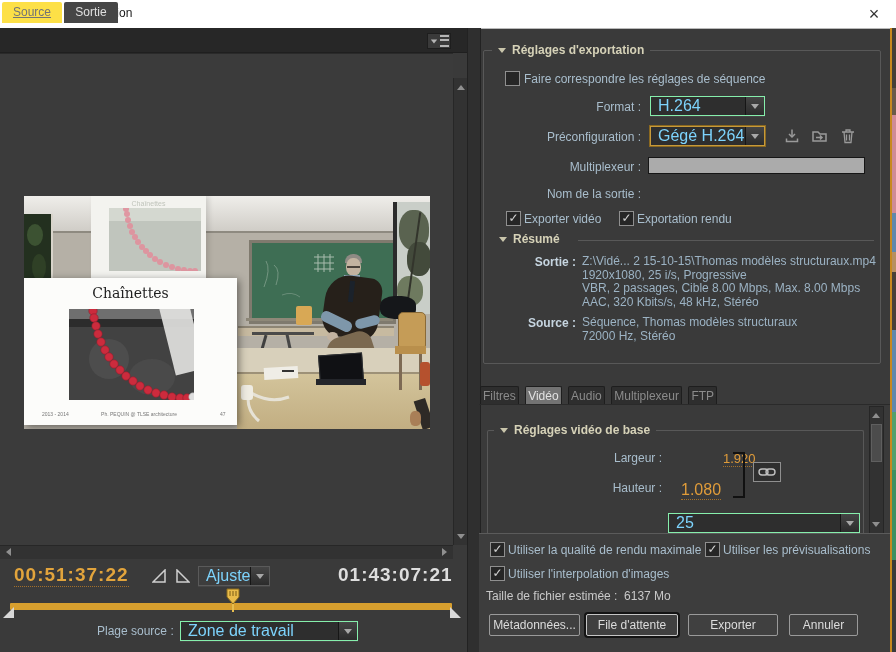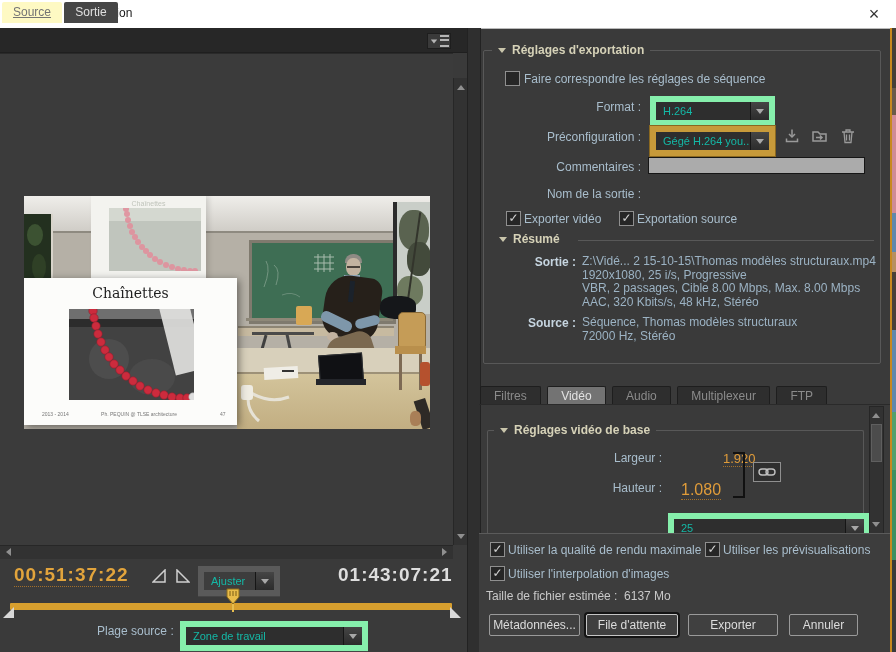--- a/index.html
+++ b/index.html
@@ -9,45 +9,45 @@
   .lbl{color:#a9becd;font-size:12px;white-space:nowrap;}
   .rlbl{color:#a9becd;font-size:12px;white-space:nowrap;text-align:right;}
   .orange{color:#e09c3a;border-bottom:1px dotted #a4702a;}
   
   .titlebar{left:0;top:0;width:896px;height:28px;background:#ffffff;border-bottom:1px solid #b9b9b9;}
   .title-text{left:10px;top:6px;font-size:12px;color:#1a1a1a;}
   .close-x{left:862px;top:2px;width:24px;height:24px;color:#333;font-size:18px;line-height:24px;text-align:center;cursor:pointer;}
   
   .tabbar{left:0;top:28px;width:468px;height:24px;background:#272727;border-bottom:1px solid #1f1f1f;}
   .ptab{top:2px;height:21px;line-height:21px;font-size:12px;text-align:center;border-radius:2px 2px 0 0;}
-  .ptab.inactive{background:#fef9c3;color:#747474;text-decoration:underline;}
+  .ptab.inactive{background:#fde047;color:#747474;text-decoration:underline;}
   .ptab.active{background:#464646;color:#e0e0e0;}
   .panel-menu{left:427px;top:33px;width:22px;height:14px;background:#3a3a3a;border:1px solid #1e1e1e;display:flex;align-items:center;justify-content:center;gap:2px;}
   .pm-lines{width:9px;height:8px;border-top:2px solid #b5b5b5;border-bottom:2px solid #b5b5b5;background:linear-gradient(#3a3a3a 2px,#b5b5b5 2px,#b5b5b5 4px,#3a3a3a 4px);}
   
-  .dd{height:18px;background:#2e2e2e;border:6px solid #86efac;display:flex;align-items:center;color:#14b8a6;font-size:11px;box-shadow:0 1px 0 rgba(255,255,255,0.06);}
+  .dd{height:18px;background:#2e2e2e;border:1px solid #86efac;display:flex;align-items:center;color:#7dd3fc;font-size:16px;box-shadow:0 1px 0 rgba(255,255,255,0.06);}
   .dd-text{flex:1;padding:0 7px;white-space:nowrap;overflow:hidden;}
   .dd-btn{width:18px;align-self:stretch;border-left:1px solid #161616;display:flex;align-items:center;justify-content:center;background:linear-gradient(#454545,#2c2c2c);}
   .tri-down{width:0;height:0;border-left:4px solid transparent;border-right:4px solid transparent;border-top:5px solid #a8a8a8;}
   .tri-up{width:0;height:0;border-left:4px solid transparent;border-right:4px solid transparent;border-bottom:5px solid #8f8f8f;}
   .tri-left{width:0;height:0;border-top:4px solid transparent;border-bottom:4px solid transparent;border-right:5px solid #8f8f8f;}
   .tri-right{width:0;height:0;border-top:4px solid transparent;border-bottom:4px solid transparent;border-left:5px solid #8f8f8f;}
   
   .cb{width:13px;height:13px;background:#262626;border:1px solid #8f8f8f;color:#d2d2d2;font-size:12px;line-height:12px;text-align:center;}
   
   .viewport{left:0;top:53px;width:453px;height:492px;background:#3b3b3b;border-top:1px solid #2a2a2a;}
   .scrollV{left:453px;top:78px;width:14px;height:467px;background:#323232;border-left:1px solid #272727;}
   .scrollH{left:0;top:545px;width:453px;height:13px;background:#323232;border-top:1px solid #272727;}
   .sbtn{display:flex;align-items:center;justify-content:center;width:12px;height:12px;}
   
   .gbox{border:1px solid #585858;border-radius:2px;}
   .ghead{display:flex;align-items:center;gap:6px;background:#3a3a3a;padding:0 6px;color:#d6d2b8;font-weight:bold;font-size:12px;white-space:nowrap;}
   .gtri{width:0;height:0;border-left:4px solid transparent;border-right:4px solid transparent;border-top:5px solid #c9c5ab;}
   
-  .rtab{height:18px;line-height:18px;font-size:12px;padding:0 13px;background:#2e2e2e;border:1px solid #1e1e1e;border-bottom:none;color:#8b8b8b;display:inline-block;margin-right:2px;border-radius:2px 2px 0 0;}
+  .rtab{height:18px;line-height:18px;font-size:12px;padding:0 2px;background:#2e2e2e;border:1px solid #1e1e1e;border-bottom:none;color:#8b8b8b;display:inline-block;margin-right:2px;border-radius:2px 2px 0 0;}
   .rtab.active{background:#737373;color:#e2e2e2;}
   
   .btn{background:#404040;border:1px solid #9a9a9a;border-radius:2px;color:#dcdcdc;font-size:12px;text-align:center;line-height:20px;height:20px;}
   .btn-focus{box-shadow:0 0 0 2px #141414;border-color:#c6c6c6;}
   .iconbtn{width:20px;height:16px;display:flex;align-items:center;justify-content:center;}
   
   .tc{font-size:19px;font-weight:bold;letter-spacing:1px;white-space:nowrap;}
   .tc-in{color:#e2a43c;border-bottom:1px dotted #a4702a;}
   .tc-out{color:#dedede;}
   
@@ -322,29 +322,29 @@
   <div class="abs iconbtn" style="left:838px;top:128px;">
     <svg width="14" height="16">
         <g stroke="#9a9a9a" stroke-width="1.3" fill="none">
           <path d="M1 4h12M5 4V2h4v2"></path>
           <path d="M3 4l1 10.5h6L11 4"></path>
           <path d="M5.5 6.5v6M8.5 6.5v6"></path>
         </g>
       </svg>
   </div>
 
-  <div class="abs rlbl" style="left:479px;top:160px;width:162px;">Commentaires :</div>
+  <div class="abs rlbl" style="left:479px;top:160px;width:162px;">Multiplexeur :</div>
   <div class="abs" style="left:648px;top:157px;width:215px;height:15px;background:#ababab;border:1px solid #161616;"></div>
 
   <div class="abs rlbl" style="left:479px;top:187px;width:162px;">Nom de la sortie :</div>
 
   <div class="abs cb" style="left:506px;top:211px;">✓</div>
   <div class="abs lbl" style="left:524px;top:212px;">Exporter vidéo</div>
   <div class="abs cb" style="left:619px;top:211px;">✓</div>
-  <div class="abs lbl" style="left:637px;top:212px;">Exportation source</div>
+  <div class="abs lbl" style="left:637px;top:212px;">Exportation rendu</div>
 
   <div class="ghead abs" style="left:493px;top:232px;">
     <span class="gtri"></span>
     <span>Résumé</span>
   </div>
   <div class="abs" style="left:578px;top:240px;width:296px;height:1px;background:#585858;"></div>
 
   <div class="abs rlbl" style="left:479px;top:255px;width:97px;font-weight:bold;color:#c6d5e0;">Sortie :</div>
   <div class="abs" style="left:582px;top:255px;width:300px;font-size:12px;line-height:13.5px;color:#9cb3c4;">
     <div>Z:\Vidé... 2 15-10-15\Thomas modèles structuraux.mp4</div>

